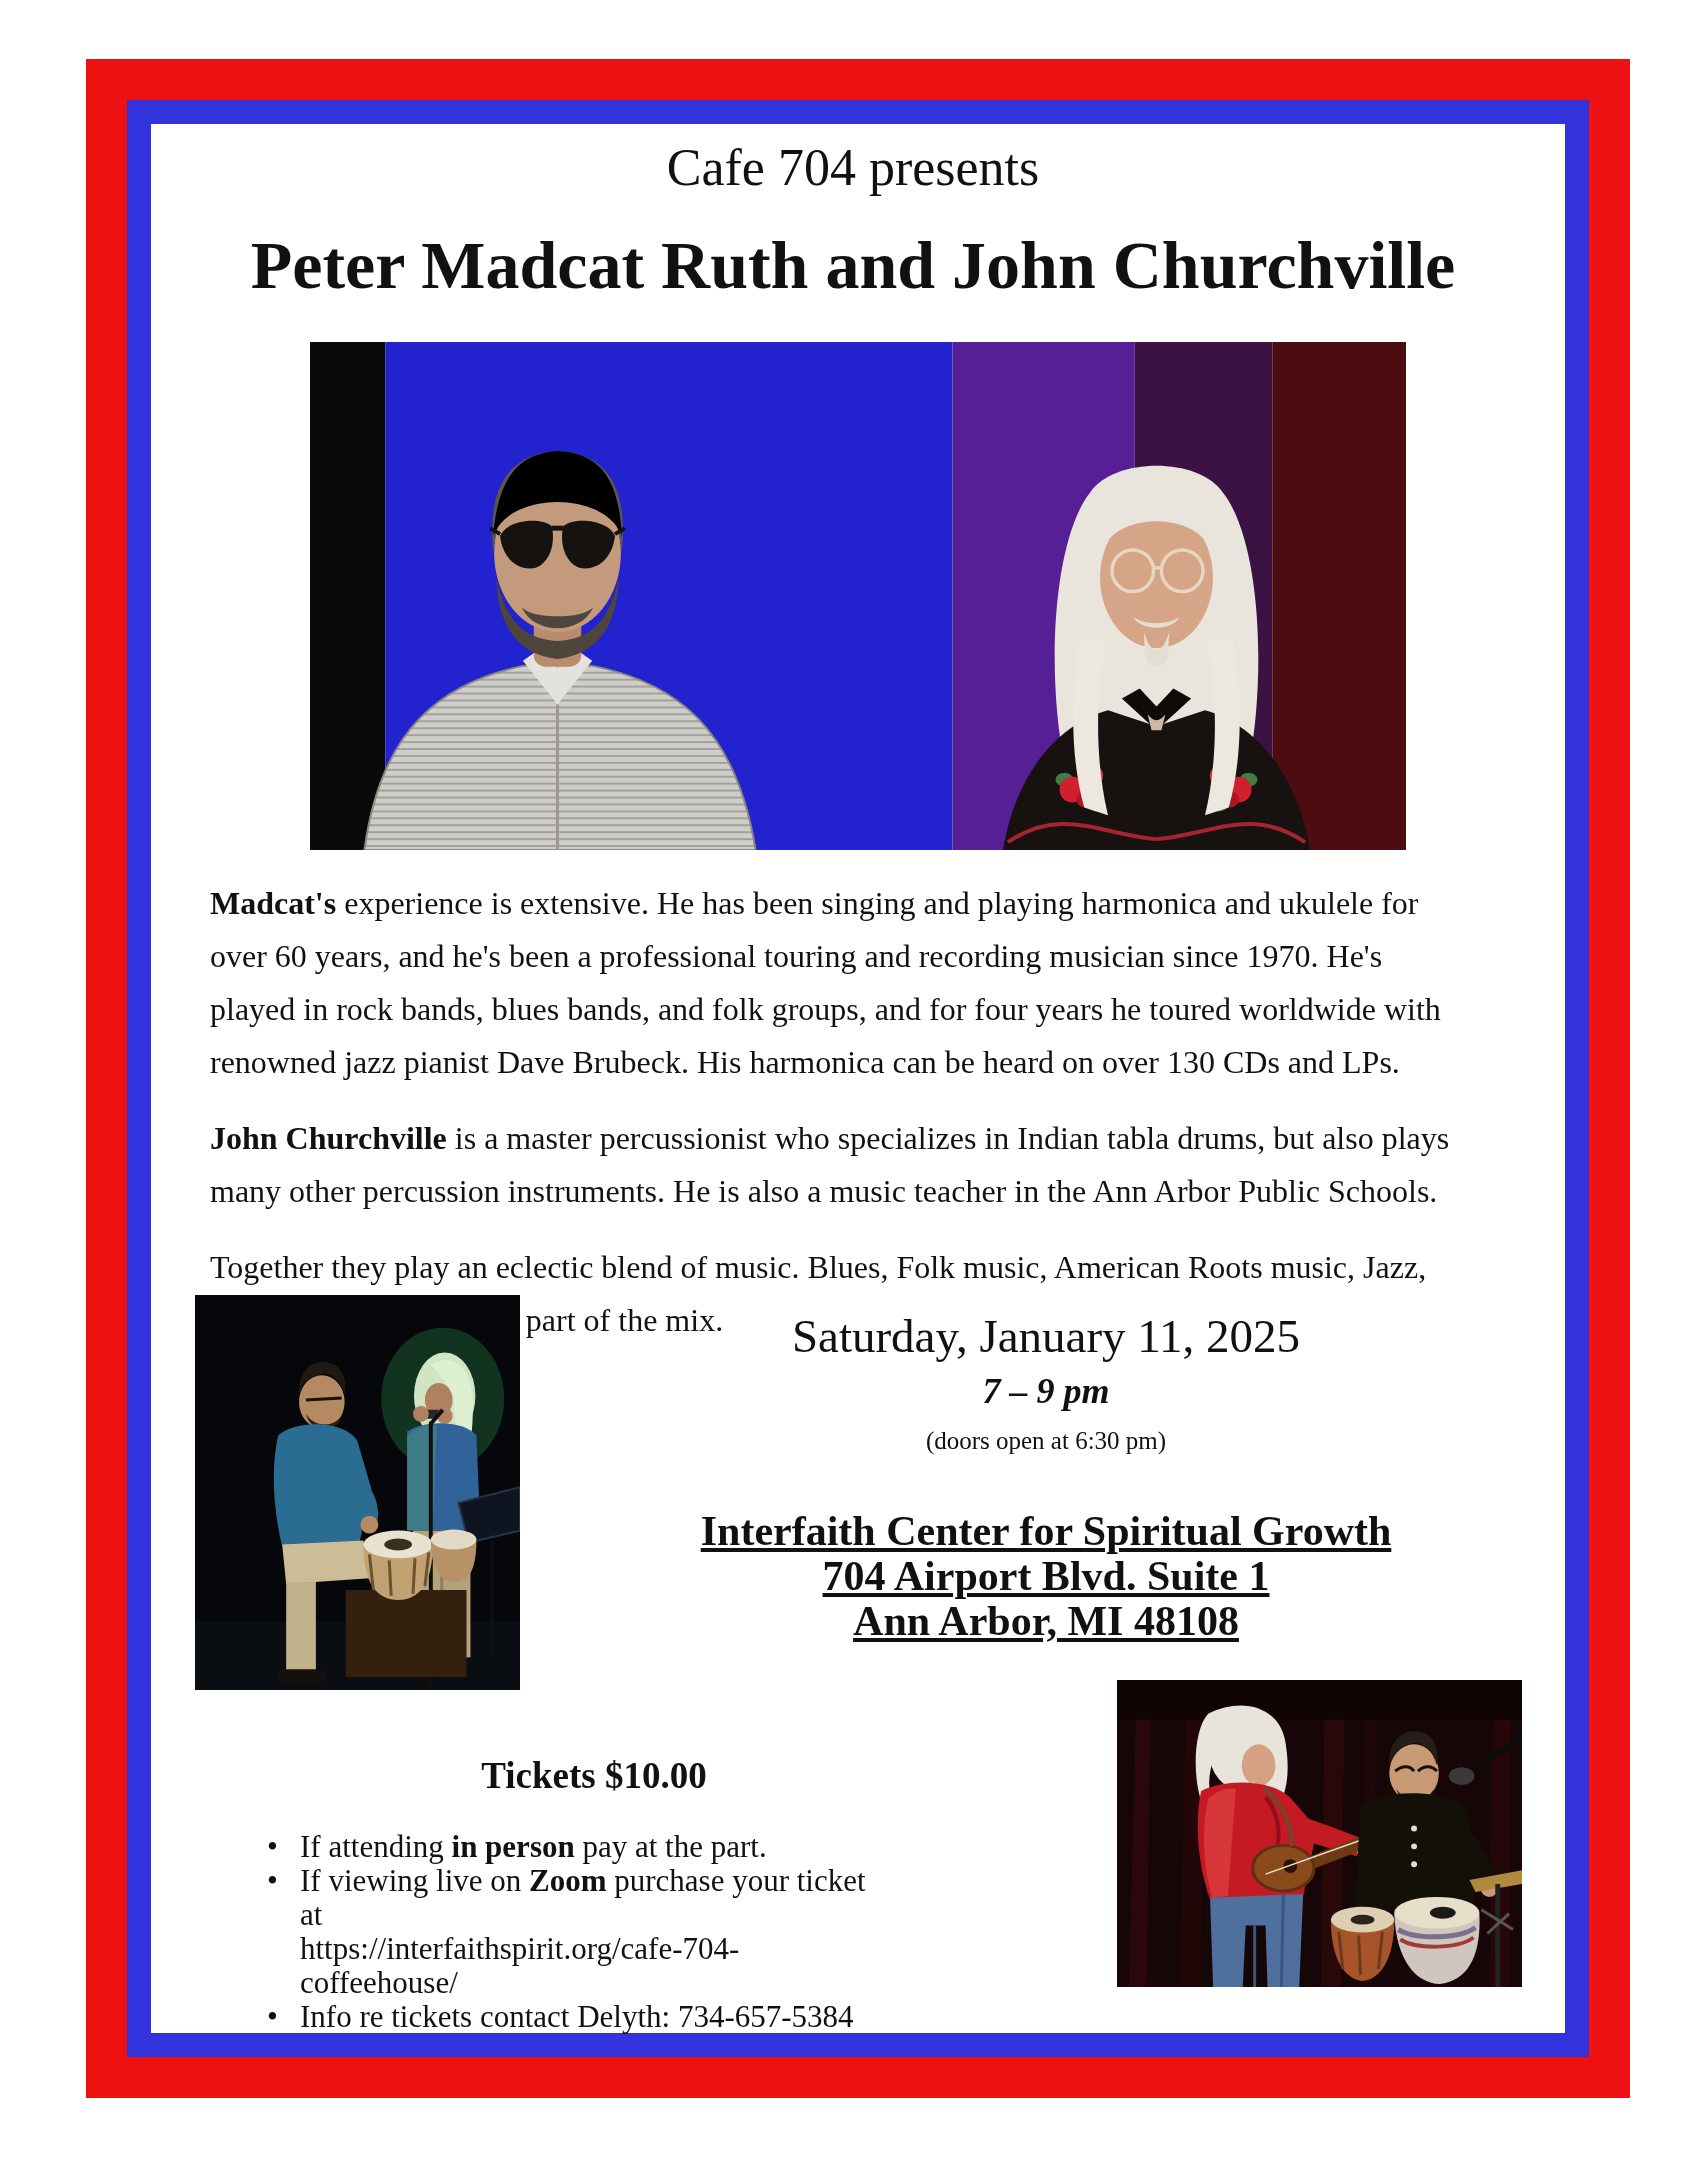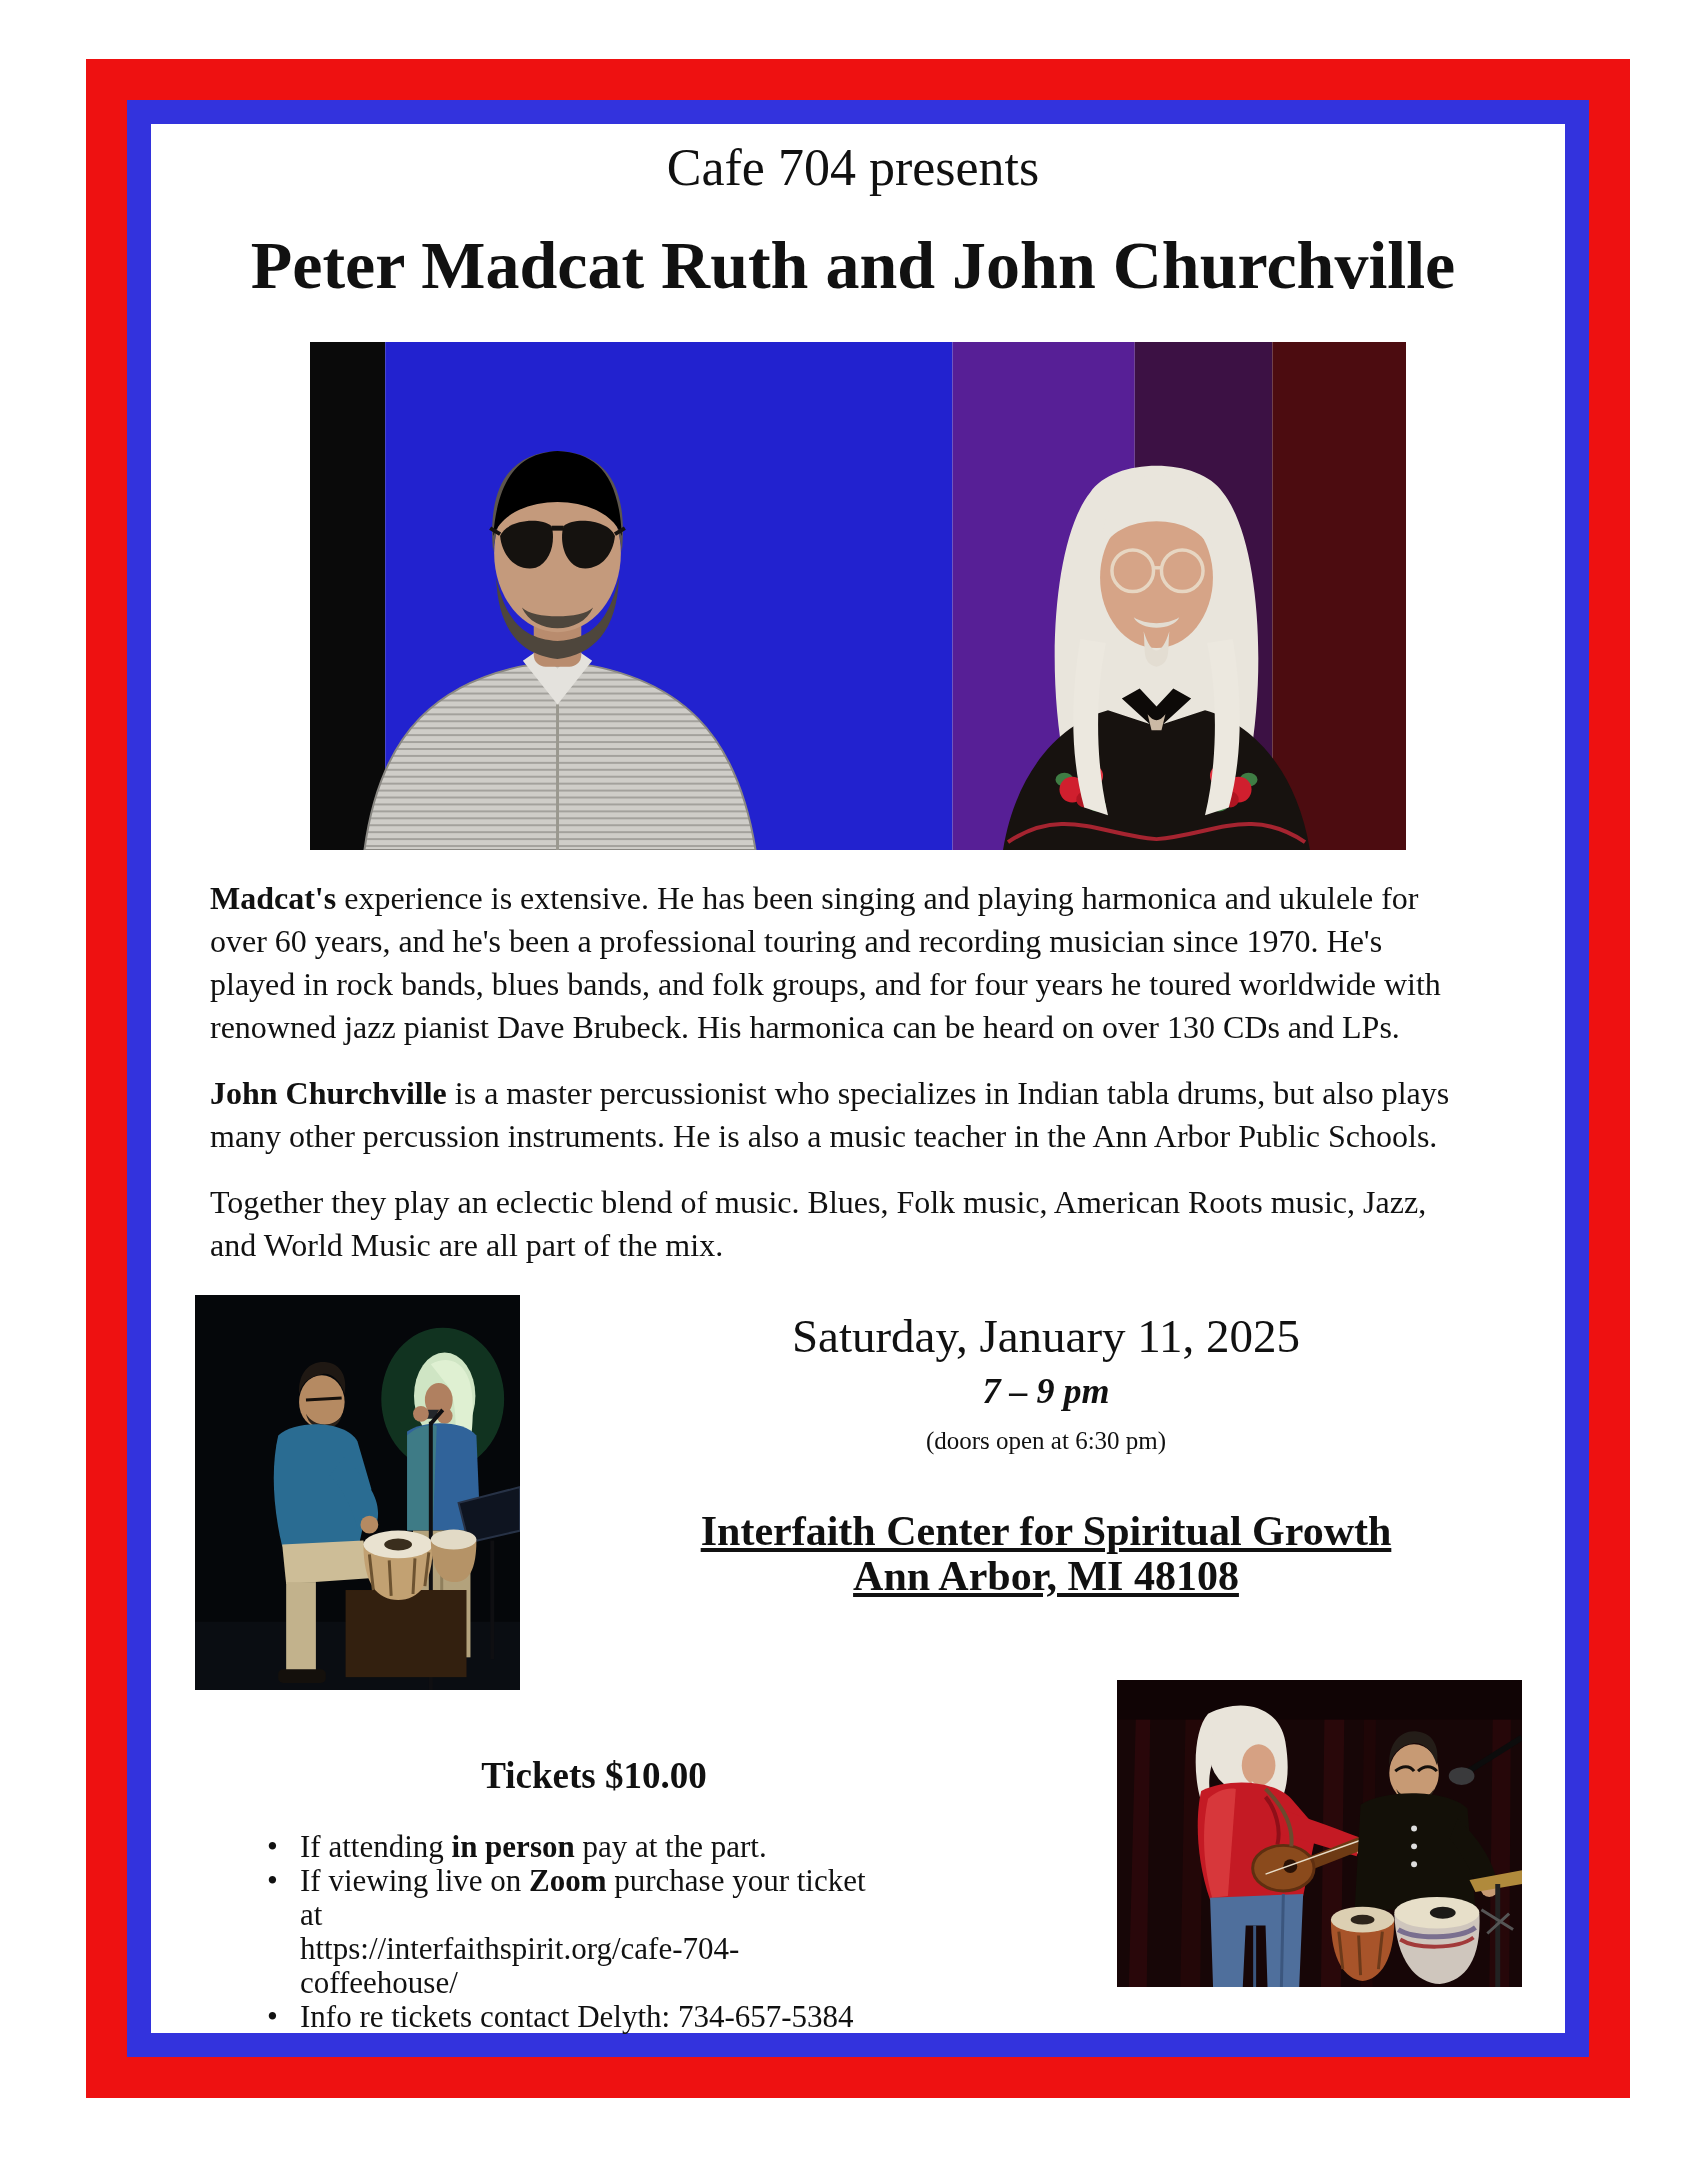--- a/index.html
+++ b/index.html
@@ -30,21 +30,21 @@
   }
   
   .photo{position:absolute;display:block;}
   .photo-main{left:310px;top:342px;width:1096px;height:508px;}
   .photo-stage{left:195px;top:1295px;width:325px;height:395px;}
   .photo-concert{left:1117px;top:1680px;width:405px;height:307px;}
   .photo svg{display:block;width:100%;height:100%;}
   
   .bios{
     position:absolute;left:210px;top:877px;width:1242px;
-    font-size:32px;line-height:43px;
+    font-size:32px;line-height:53px;
   }
   .bios p{margin:0;}
   .bios p + p{margin-top:23px;}
   .bold{font-weight:bold;}
   
   .event{position:absolute;left:452px;top:1309px;width:1188px;text-align:center;}
   .event .date{font-size:47px;font-weight:normal;line-height:55px;}
   .event .time{font-size:36px;font-weight:bold;line-height:55px;font-style:italic;}
   .event .doors{font-size:25px;font-weight:normal;line-height:44px;}
   .event .venue-block{margin-top:46px;text-decoration:underline;}
@@ -194,20 +194,21 @@
       </g>
     </svg>
   </div>
 
   <div class="event">
     <div class="date">Saturday, January 11, 2025</div>
     <div class="time">7 – 9 pm</div>
     <div class="doors">(doors open at 6:30 pm)</div>
     <div class="venue-block">
       <div class="venue">Interfaith Center for Spiritual Growth</div>
+      <div class="addr">704 Airport Blvd. Suite 1</div>
       <div class="addr">Ann Arbor, MI 48108</div>
     </div>
   </div>
 
   <div class="tickets-heading">Tickets $10.00</div>
 
   <div class="bullets">
     <div class="bullet-row">
       <span class="bullet-dot">•</span>
       <span><span>If attending </span><span class="bold">in person</span><span> pay at the part.</span></span>

